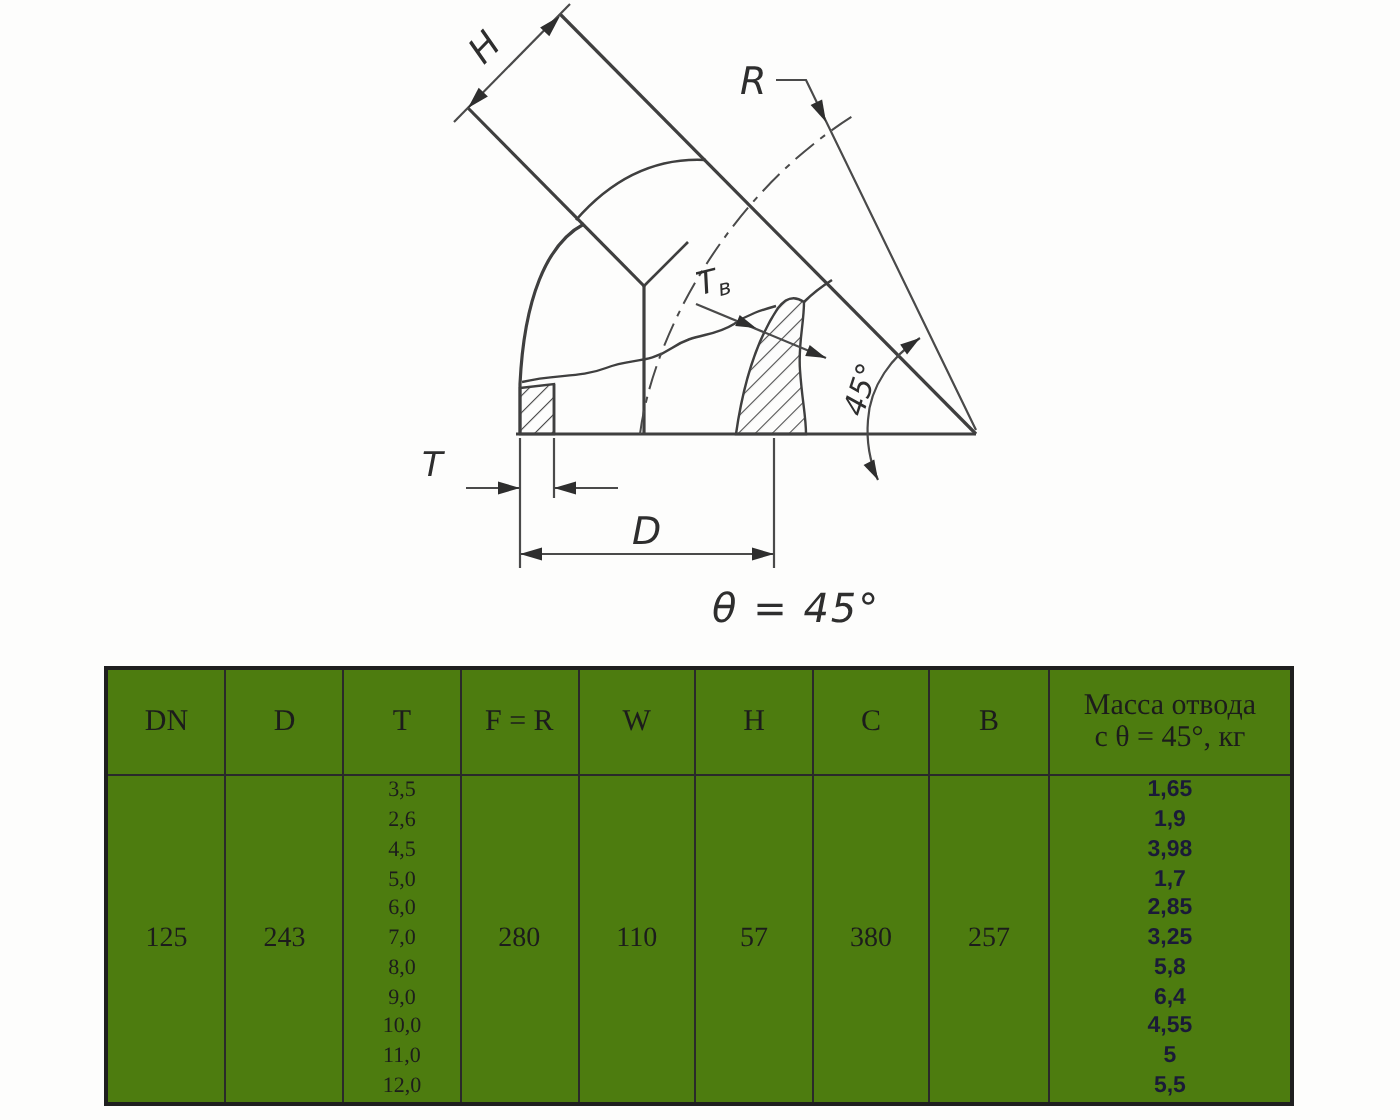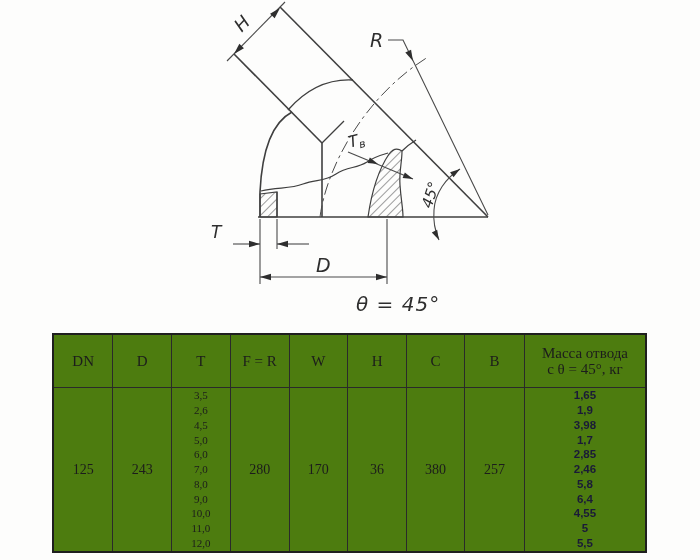--- a/index.html
+++ b/index.html
@@ -165,31 +165,31 @@
             <div class="list-line">5,0</div>
             <div class="list-line">6,0</div>
             <div class="list-line">7,0</div>
             <div class="list-line">8,0</div>
             <div class="list-line">9,0</div>
             <div class="list-line">10,0</div>
             <div class="list-line">11,0</div>
             <div class="list-line">12,0</div>
           </td>
         <td>280</td>
-        <td>170</td>
-        <td>36</td>
+        <td>110</td>
+        <td>57</td>
         <td>380</td>
         <td>257</td>
         <td class="list-cell mass-col">
             <div class="list-line">1,65</div>
             <div class="list-line">1,9</div>
             <div class="list-line">3,98</div>
             <div class="list-line">1,7</div>
             <div class="list-line">2,85</div>
-            <div class="list-line">2,46</div>
+            <div class="list-line">3,25</div>
             <div class="list-line">5,8</div>
             <div class="list-line">6,4</div>
             <div class="list-line">4,55</div>
             <div class="list-line">5</div>
             <div class="list-line">5,5</div>
           </td>
       </tr>
     </tbody>
   </table>
 </div>

